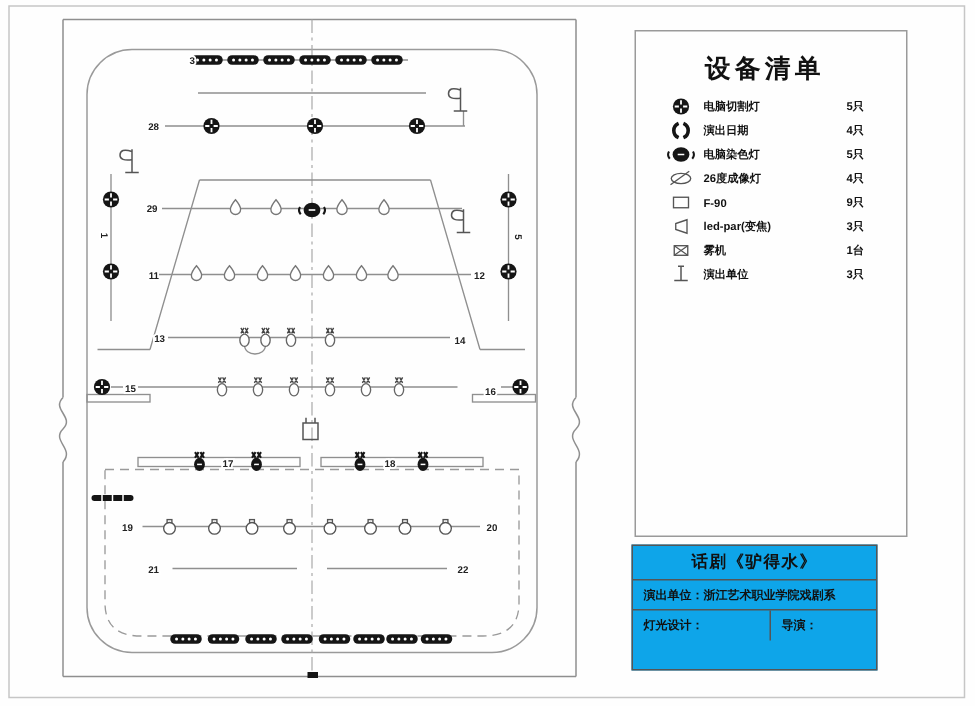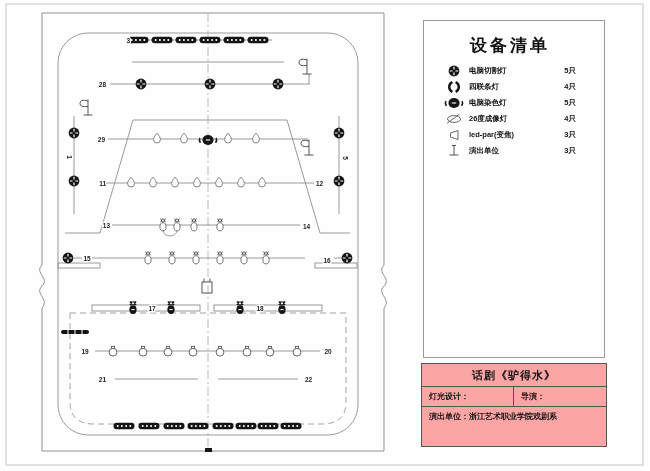--- a/index.html
+++ b/index.html
@@ -7,21 +7,21 @@
   .page{position:absolute;inset:0;background:#fefefe;overflow:hidden;}
   svg.plot{position:absolute;left:0;top:0;display:block;}
   
   .equip-panel{position:absolute;left:423px;top:20px;width:182px;height:338px;border:1px solid #9a9a9a;background:#fefefe;box-sizing:border-box;}
   .equip-title{margin:13px 0 6px 46px;font-size:17px;font-weight:bold;letter-spacing:3px;}
   .eq-row{display:flex;align-items:center;height:16px;padding:0 28px 0 18px;}
   .eq-icon{flex:0 0 24px;display:flex;justify-content:center;align-items:center;}
   .eq-name{flex:1;font-size:7.5px;font-weight:bold;padding-left:3px;white-space:nowrap;}
   .eq-qty{font-size:7.5px;font-weight:bold;white-space:nowrap;padding-left:36px;}
   
-  .title-block{position:absolute;left:421px;top:363px;width:186px;height:84px;border:1px solid #555;background:#fca5a5;box-sizing:border-box;display:flex;flex-direction:column;}
+  .title-block{position:absolute;left:421px;top:363px;width:164px;height:84px;border:1px solid #555;background:#0ea5e9;box-sizing:border-box;display:flex;flex-direction:column;}
   .tb-header{height:22px;line-height:22px;text-align:center;font-size:11px;font-weight:bold;border-bottom:1px solid #555;letter-spacing:1px;}
   .tb-row{height:20px;line-height:20px;font-size:8px;font-weight:bold;border-bottom:1px solid #555;padding-left:7px;box-sizing:border-box;white-space:nowrap;}
   .tb-row:last-child{border-bottom:none;}
   .tb-split{display:flex;padding-left:0;}
   .tb-cell-left{width:92px;border-right:1px solid #555;padding-left:7px;box-sizing:border-box;}
   .tb-cell-right{flex:1;padding-left:7px;}
 </style>
 </head>
 <body>
 
@@ -288,21 +288,21 @@
           </span>
           <span class="eq-name">电脑切割灯</span>
           <span class="eq-qty">5只</span>
         </div>
         <div class="eq-row">
           <span class="eq-icon">
             <svg width="24" height="16" viewBox="-12 -8 24 16">
               <use href="#lg-pattern"></use>
             </svg>
           </span>
-          <span class="eq-name">四联条灯</span>
+          <span class="eq-name">演出日期</span>
           <span class="eq-qty">4只</span>
         </div>
         <div class="eq-row">
           <span class="eq-icon">
             <svg width="24" height="16" viewBox="-12 -8 24 16">
               <use href="#sym-wash"></use>
             </svg>
           </span>
           <span class="eq-name">电脑染色灯</span>
           <span class="eq-qty">5只</span>
@@ -312,40 +312,58 @@
             <svg width="24" height="16" viewBox="-12 -8 24 16">
               <use href="#lg-26"></use>
             </svg>
           </span>
           <span class="eq-name">26度成像灯</span>
           <span class="eq-qty">4只</span>
         </div>
         <div class="eq-row">
           <span class="eq-icon">
             <svg width="24" height="16" viewBox="-12 -8 24 16">
+              <use href="#lg-f90"></use>
+            </svg>
+          </span>
+          <span class="eq-name">F-90</span>
+          <span class="eq-qty">9只</span>
+        </div>
+        <div class="eq-row">
+          <span class="eq-icon">
+            <svg width="24" height="16" viewBox="-12 -8 24 16">
               <use href="#lg-ledpar"></use>
             </svg>
           </span>
           <span class="eq-name">led-par(变焦)</span>
           <span class="eq-qty">3只</span>
         </div>
         <div class="eq-row">
           <span class="eq-icon">
             <svg width="24" height="16" viewBox="-12 -8 24 16">
+              <use href="#lg-fog"></use>
+            </svg>
+          </span>
+          <span class="eq-name">雾机</span>
+          <span class="eq-qty">1台</span>
+        </div>
+        <div class="eq-row">
+          <span class="eq-icon">
+            <svg width="24" height="16" viewBox="-12 -8 24 16">
               <use href="#lg-stand"></use>
             </svg>
           </span>
           <span class="eq-name">演出单位</span>
           <span class="eq-qty">3只</span>
         </div>
       </div>
 </div>
 
 <div class="title-block">
   <div class="tb-header">话剧《驴得水》</div>
+  <div class="tb-row">演出单位：浙江艺术职业学院戏剧系</div>
   <div class="tb-row tb-split">
     <span class="tb-cell-left">灯光设计：</span>
     <span class="tb-cell-right">导演：</span>
   </div>
-  <div class="tb-row">演出单位：浙江艺术职业学院戏剧系</div>
 </div>
 
 </div>
 
 </body></html>

